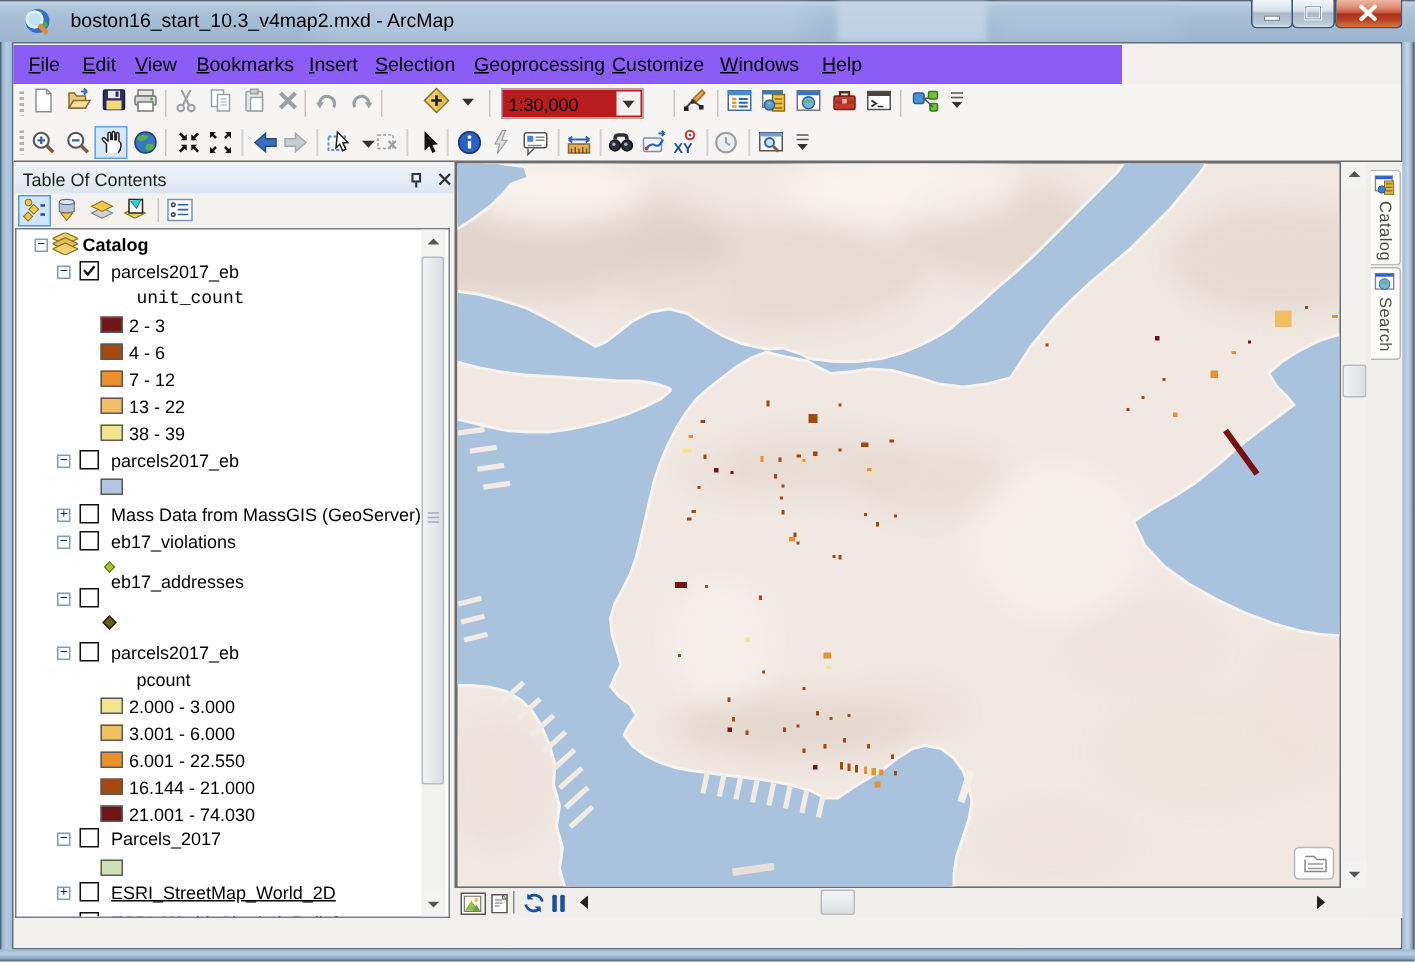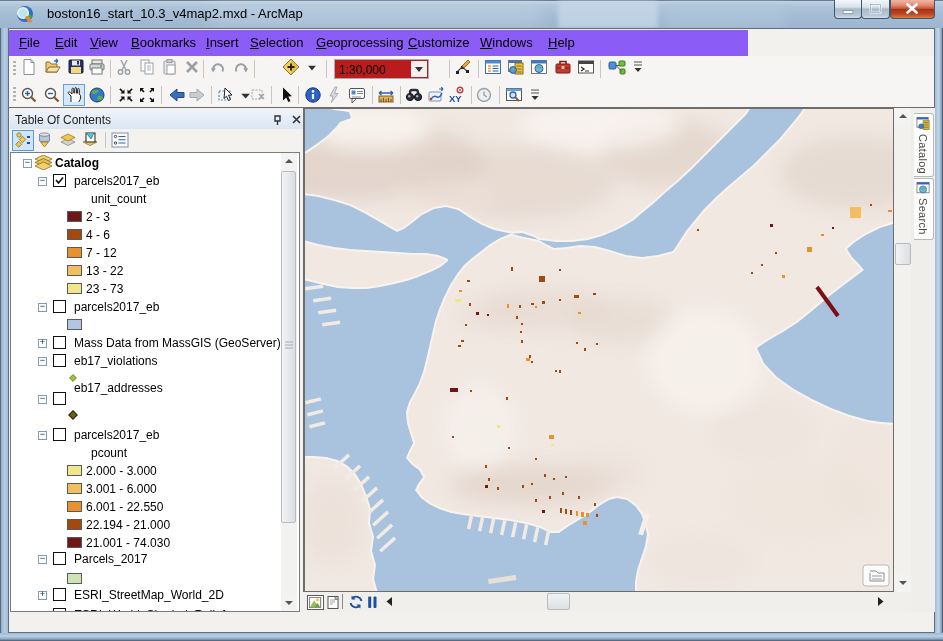--- a/index.html
+++ b/index.html
@@ -391,31 +391,31 @@
           <path d="M8.5 7 L17 11 L8.5 15 L0 11 Z" fill="#f0d070" stroke="#8a6d1d" stroke-width="0.8"></path>
         </svg>
 <div class="trow" style="left:44px;top:3px;font-weight:bold;">Catalog</div>
 <div class="eb" style="left:27px;top:24px">−</div>
 <div class="cb" style="top:21px">
           <svg class="abs" style="left:1px;top:1px" width="9" height="9">
             <path d="M1 4 L3.5 7 L8 1.5" stroke="#111" stroke-width="1.6" fill="none"></path>
           </svg>
         </div>
 <div class="trow" style="left:63px;top:21px;">parcels2017_eb</div>
-<div class="trow" style="left:80px;top:39px;">unit_count</div>
+<div class="trow" style="left:80px;top:39px;font-family:Liberation Mono, monospace;">unit_count</div>
 <div class="sw" style="top:58px;background:#701518"></div>
 <div class="trow" style="left:75px;top:57px;">2 - 3</div>
 <div class="sw" style="top:76px;background:#a1490f"></div>
 <div class="trow" style="left:75px;top:75px;">4 - 6</div>
 <div class="sw" style="top:94px;background:#e8922f"></div>
 <div class="trow" style="left:75px;top:93px;">7 - 12</div>
 <div class="sw" style="top:112px;background:#f3be62"></div>
 <div class="trow" style="left:75px;top:111px;">13 - 22</div>
 <div class="sw" style="top:130px;background:#f1e68c"></div>
-<div class="trow" style="left:75px;top:129px;">23 - 73</div>
+<div class="trow" style="left:75px;top:129px;">38 - 39</div>
 <div class="eb" style="left:27px;top:150px">−</div>
 <div class="cb" style="top:147px"></div>
 <div class="trow" style="left:63px;top:147px;">parcels2017_eb</div>
 <div class="sw" style="top:166px;background:#b2c6e4"></div>
 <div class="eb" style="left:27px;top:186px">+</div>
 <div class="cb" style="top:183px"></div>
 <div class="trow" style="left:63px;top:183px;text-align:right;">Mass Data from MassGIS (GeoServer)</div>
 <div class="eb" style="left:27px;top:204px">−</div>
 <div class="cb" style="top:201px"></div>
 <div class="trow" style="left:63px;top:201px;">eb17_violations</div>
@@ -432,30 +432,30 @@
 <div class="cb" style="top:275px"></div>
 <div class="trow" style="left:63px;top:275px;">parcels2017_eb</div>
 <div class="trow" style="left:80px;top:293px;">pcount</div>
 <div class="sw" style="top:312px;background:#f1e68c"></div>
 <div class="trow" style="left:75px;top:311px;">2.000 - 3.000</div>
 <div class="sw" style="top:330px;background:#f3be62"></div>
 <div class="trow" style="left:75px;top:329px;">3.001 - 6.000</div>
 <div class="sw" style="top:348px;background:#e8922f"></div>
 <div class="trow" style="left:75px;top:347px;">6.001 - 22.550</div>
 <div class="sw" style="top:366px;background:#a1490f"></div>
-<div class="trow" style="left:75px;top:365px;">22.194 - 21.000</div>
+<div class="trow" style="left:75px;top:365px;">16.144 - 21.000</div>
 <div class="sw" style="top:384px;background:#701518"></div>
 <div class="trow" style="left:75px;top:383px;">21.001 - 74.030</div>
 <div class="eb" style="left:27px;top:402px">−</div>
 <div class="cb" style="top:399px"></div>
 <div class="trow" style="left:63px;top:399px;">Parcels_2017</div>
 <div class="sw" style="top:420px;background:#cde3b6"></div>
 <div class="eb" style="left:27px;top:438px">+</div>
 <div class="cb" style="top:435px"></div>
-<div class="trow" style="left:63px;top:435px;">ESRI_StreetMap_World_2D</div>
+<div class="trow" style="left:63px;top:435px;text-decoration:underline;">ESRI_StreetMap_World_2D</div>
 <div class="cb" style="top:455px"></div>
 <div class="trow" style="left:63px;top:455px;">ESRI_World_Shaded_Relief</div>
 <div class="abs" style="left:270px;top:0;width:16px;height:458px;background:#f2f2f0">
 <div class="sbtn" style="left:0px;top:0px;width:15px;height:17px"></div>
           <svg class="abs" style="left:4px;top:6px" width="8" height="5">
             <path d="M0 4 L4 0 L8 4 Z" fill="#555"></path>
           </svg>
 <div class="thumb" style="left:0px;top:18px;width:15px;height:352px"></div>
           <svg class="abs" style="left:4px;top:188px" width="8" height="8">
             <path d="M0 1 h8 M0 4 h8 M0 7 h8" stroke="#aab" stroke-width="1"></path>

